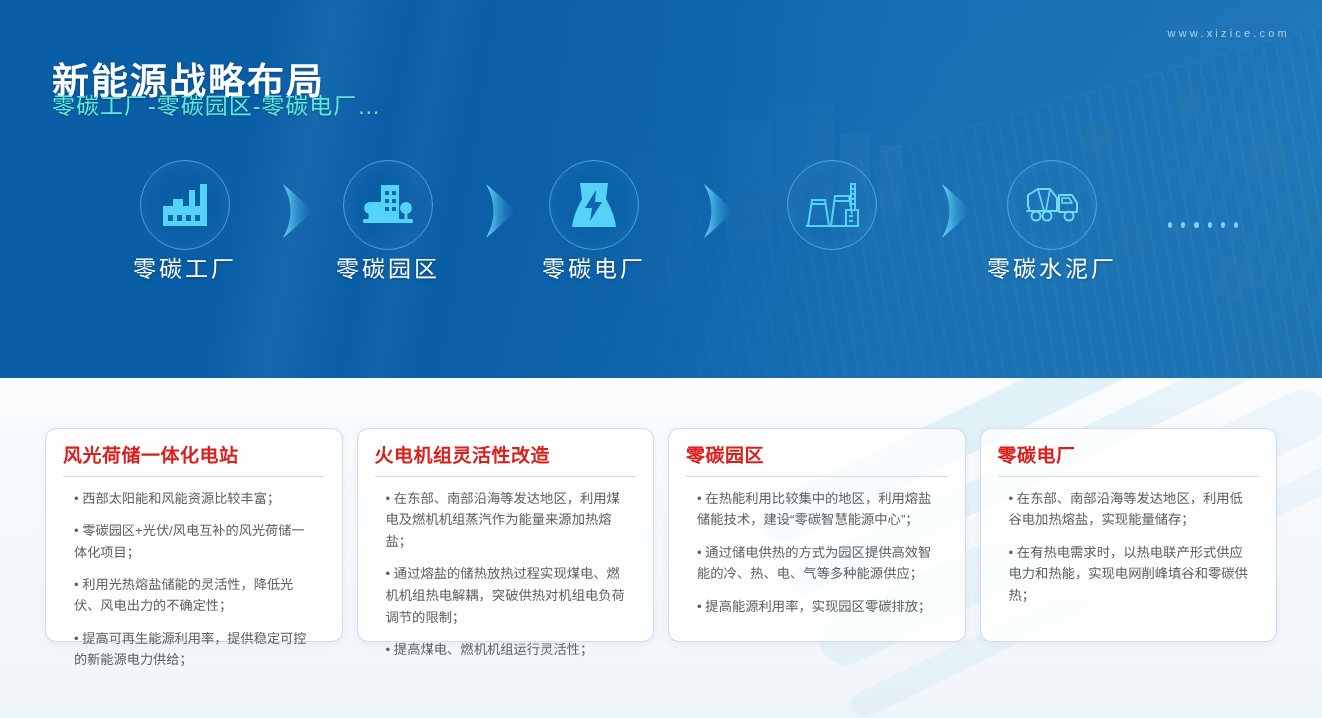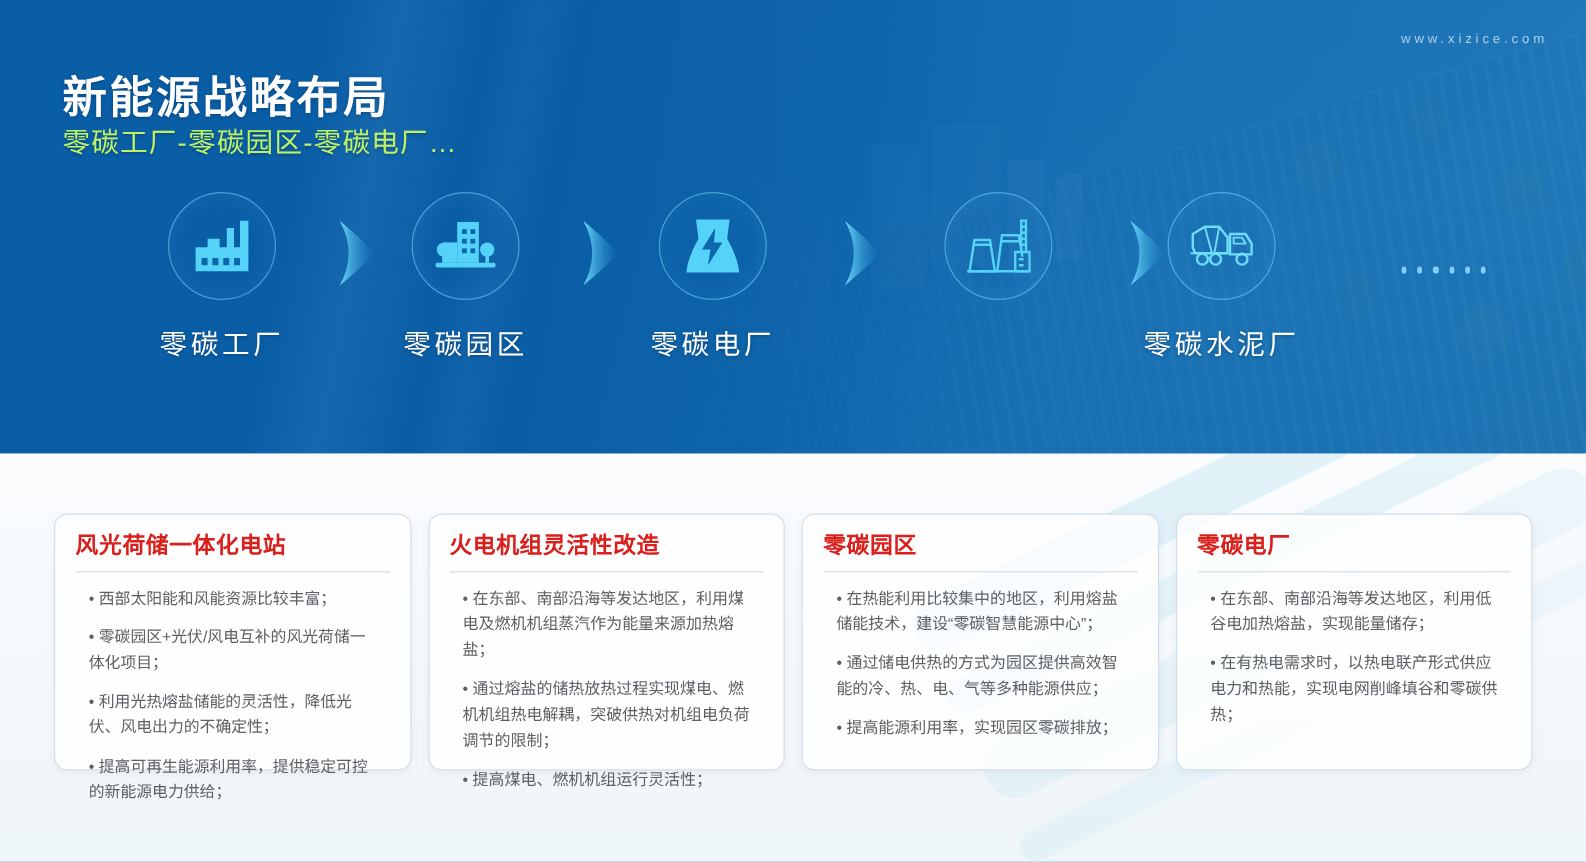--- a/index.html
+++ b/index.html
@@ -65,41 +65,41 @@
     background:linear-gradient(90deg,rgba(255,255,255,0) 0%,rgba(150,210,255,.085) 45%,rgba(255,255,255,0) 100%);
   }
   .hero-sheen.s2{left:380px;width:70px;opacity:.6;}
 
   .hero-title{
     position:absolute;left:52px;top:26px;
     color:#ffffff;font-size:37px;font-weight:bold;letter-spacing:2px;
     text-shadow:0 1px 3px rgba(0,30,60,.35);
   }
   .hero-sub{
-    position:absolute;left:52px;top:100px;
-    color:#bef264;font-size:23px;letter-spacing:1px;
+    position:absolute;left:52px;top:87px;
+    color:#5eead4;font-size:23px;letter-spacing:1px;
     text-shadow:0 1px 2px rgba(0,30,60,.3);
   }
   .watermark{
     position:absolute;right:32px;top:27px;
     color:rgba(226,240,252,.72);font-size:11px;letter-spacing:3.2px;padding-left:20px;
   }
 
   
   .flow{position:absolute;left:0;top:160px;width:1322px;height:150px;}
   .node{position:absolute;top:0;width:180px;text-align:center;}
   .ring{
     width:88px;height:88px;margin:0 auto;border-radius:50%;
     border:1.5px solid rgba(120,215,255,.55);
     display:flex;align-items:center;justify-content:center;
     box-shadow:inset 0 0 20px rgba(110,205,255,.10);
   }
   .ring svg{display:block;}
   .node-label{
-    margin-top:18px;color:#ffffff;font-size:23px;letter-spacing:3px;
+    color:#ffffff;font-size:23px;letter-spacing:3px;
     text-shadow:0 1px 3px rgba(0,30,60,.4);
   }
   .chev{position:absolute;top:24px;width:40px;height:54px;}
   .dots{position:absolute;top:62px;left:1168px;width:70px;display:flex;gap:9px;}
   .dots b{display:block;width:6px;height:6px;border-radius:50%;background:rgba(150,225,255,.85);}
 
   
   .panel{
     position:absolute;left:0;top:378px;width:1322px;height:347px;overflow:hidden;
     background:linear-gradient(180deg,#fafcfe 0%,#f4f8fb 55%,#eef5f9 100%);
@@ -233,21 +233,21 @@
           </svg>
         </div>
       </div>
 
       <div class="chev" style="left:940px;">
         <svg width="40" height="54" viewBox="0 0 40 54">
           <path d="M2 0 Q17 27 2 54 Q26 34 30 27 Q26 20 2 0 Z" fill="url(#cg1)"></path>
         </svg>
       </div>
 
-      <div class="node" style="left:928px;">
+      <div class="node" style="left:962px;">
         <div class="ring">
           <svg width="56" height="42" viewBox="0 0 56 42" fill="none" stroke="#6fdcfa" stroke-width="2" stroke-linejoin="round">
             <path d="M4 22 L4 11 L14 5 L26 5 L33 14 L33 27 L6 27 Z"></path>
             <path d="M14 5 L20 27 M26 5 L22 27" stroke-width="1.6"></path>
             <path d="M35 11 L48 11 L53 19 L53 28 L35 28 Z"></path>
             <path d="M38 14 L45 14 L48 19 L38 19 Z" stroke-width="1.6"></path>
             <circle cx="12" cy="32" r="4.5"></circle>
             <circle cx="23" cy="32" r="4.5"></circle>
             <circle cx="45" cy="32" r="4.5"></circle>
             <path d="M2 27 H33" stroke-width="1.6"></path>

